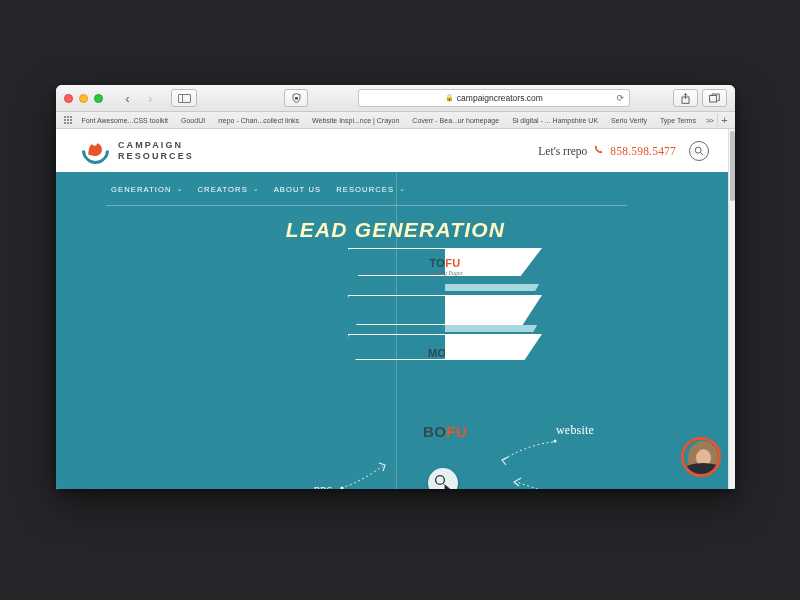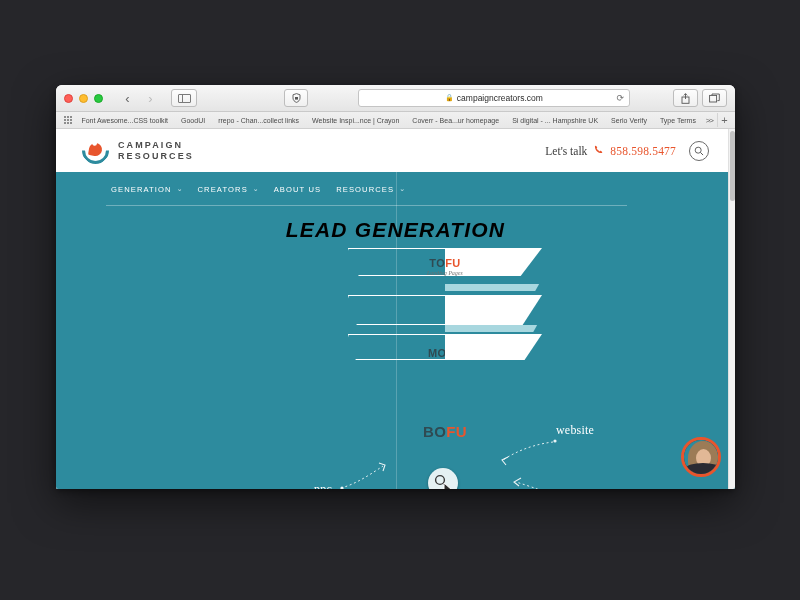--- a/index.html
+++ b/index.html
@@ -199,21 +199,21 @@
   #nav-underline {
     position:absolute; left: 50px; right: 108px; top: 33px; height:1px;
     background: rgba(255,255,255,.32);
   }
 
   #lead-title {
     position: absolute; left: 0; right: 0; top: 46px;
     text-align: center;
     font-size: 21px; font-weight: bold; font-style: italic;
     letter-spacing: 1.2px;
-    color: #000000;
+    color: #fef9c3;
   }
 
   
   #funnel { position: absolute; left: 292px; top: 76px; width: 194px; height: 108px; }
   .f-row { position: absolute; left: 0; width: 100%; }
 
   
   .slice-left, .slice-right { position: absolute; top: 0; height: 100%; }
   .slice-left  { left: 0;  width: 50%; }
   .slice-right { left: 50%; width: 50%; }
@@ -400,21 +400,21 @@
       <div id="logo-mark">
         <span class="ring"></span>
         <span class="flame"></span>
       </div>
       <div id="logo-text">
         <div>CAMPAIGN</div>
         <div>RESOURCES</div>
       </div>
 
       <div id="header-right">
-        <span id="lets-talk">Let's talk</span>
+        <span id="lets-talk">Let's rrepo</span>
         <span id="phone-icon">
           <svg width="9" height="9" viewBox="0 0 10 10">
               <path d="M1 1.6 C1 1 1.6 .6 2.2 1 L3.3 2 C3.7 2.4 3.6 2.9 3.3 3.2 L2.9 3.6 C3.4 4.8 5.2 6.6 6.4 7.1 L6.8 6.7 C7.1 6.4 7.6 6.3 8 6.7 L9 7.8 C9.4 8.4 9 9 8.4 9 C4.4 9 1 5.6 1 1.6 Z" fill="#e8552d"></path>
             </svg>
         </span>
         <span id="phone-number">858.598.5477</span>
         <span id="search-circle">
           <svg width="10" height="10" viewBox="0 0 11 11">
               <circle cx="4.6" cy="4.6" r="3.3" fill="none" stroke="#555" stroke-width="1"></circle>
               <path d="M7.1 7.1 L10 10" stroke="#555" stroke-width="1.1" fill="none"></path>

